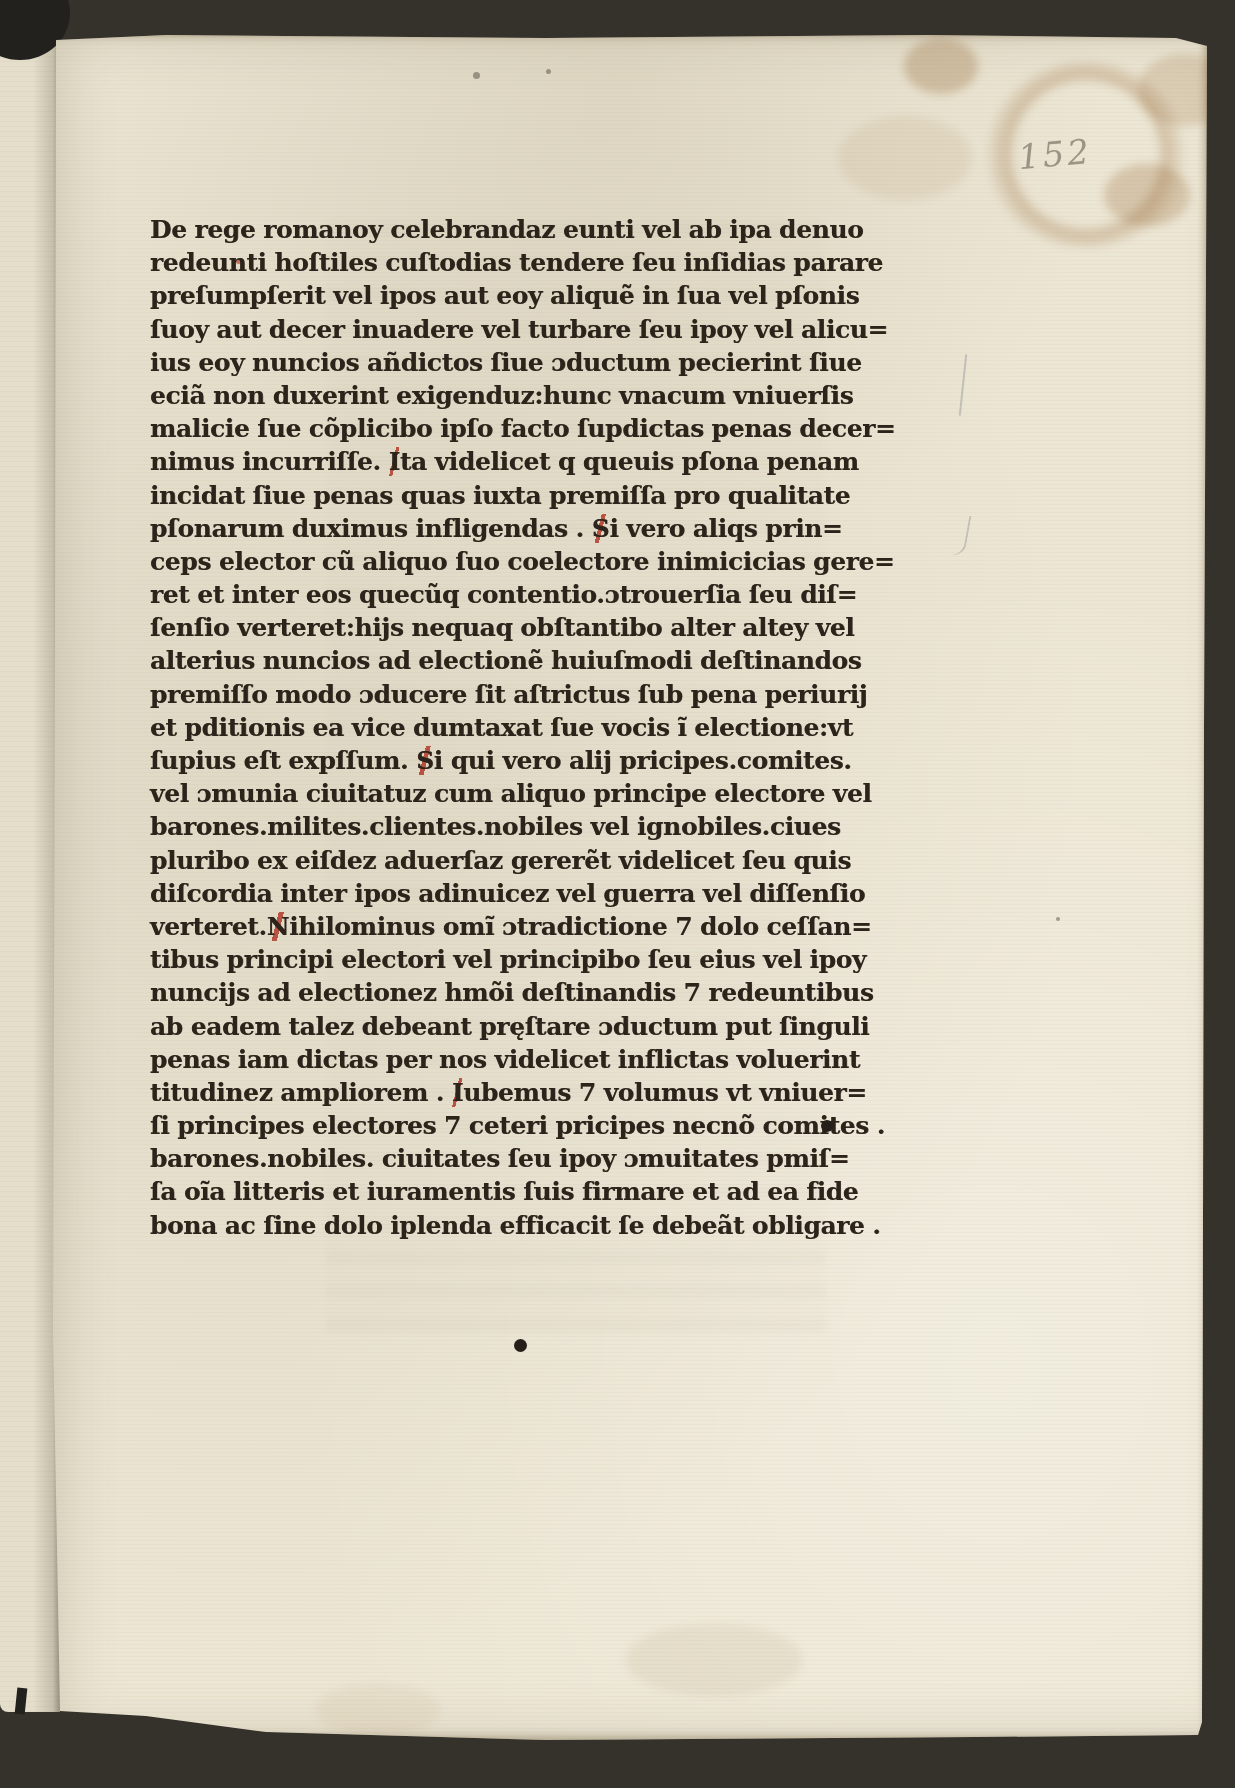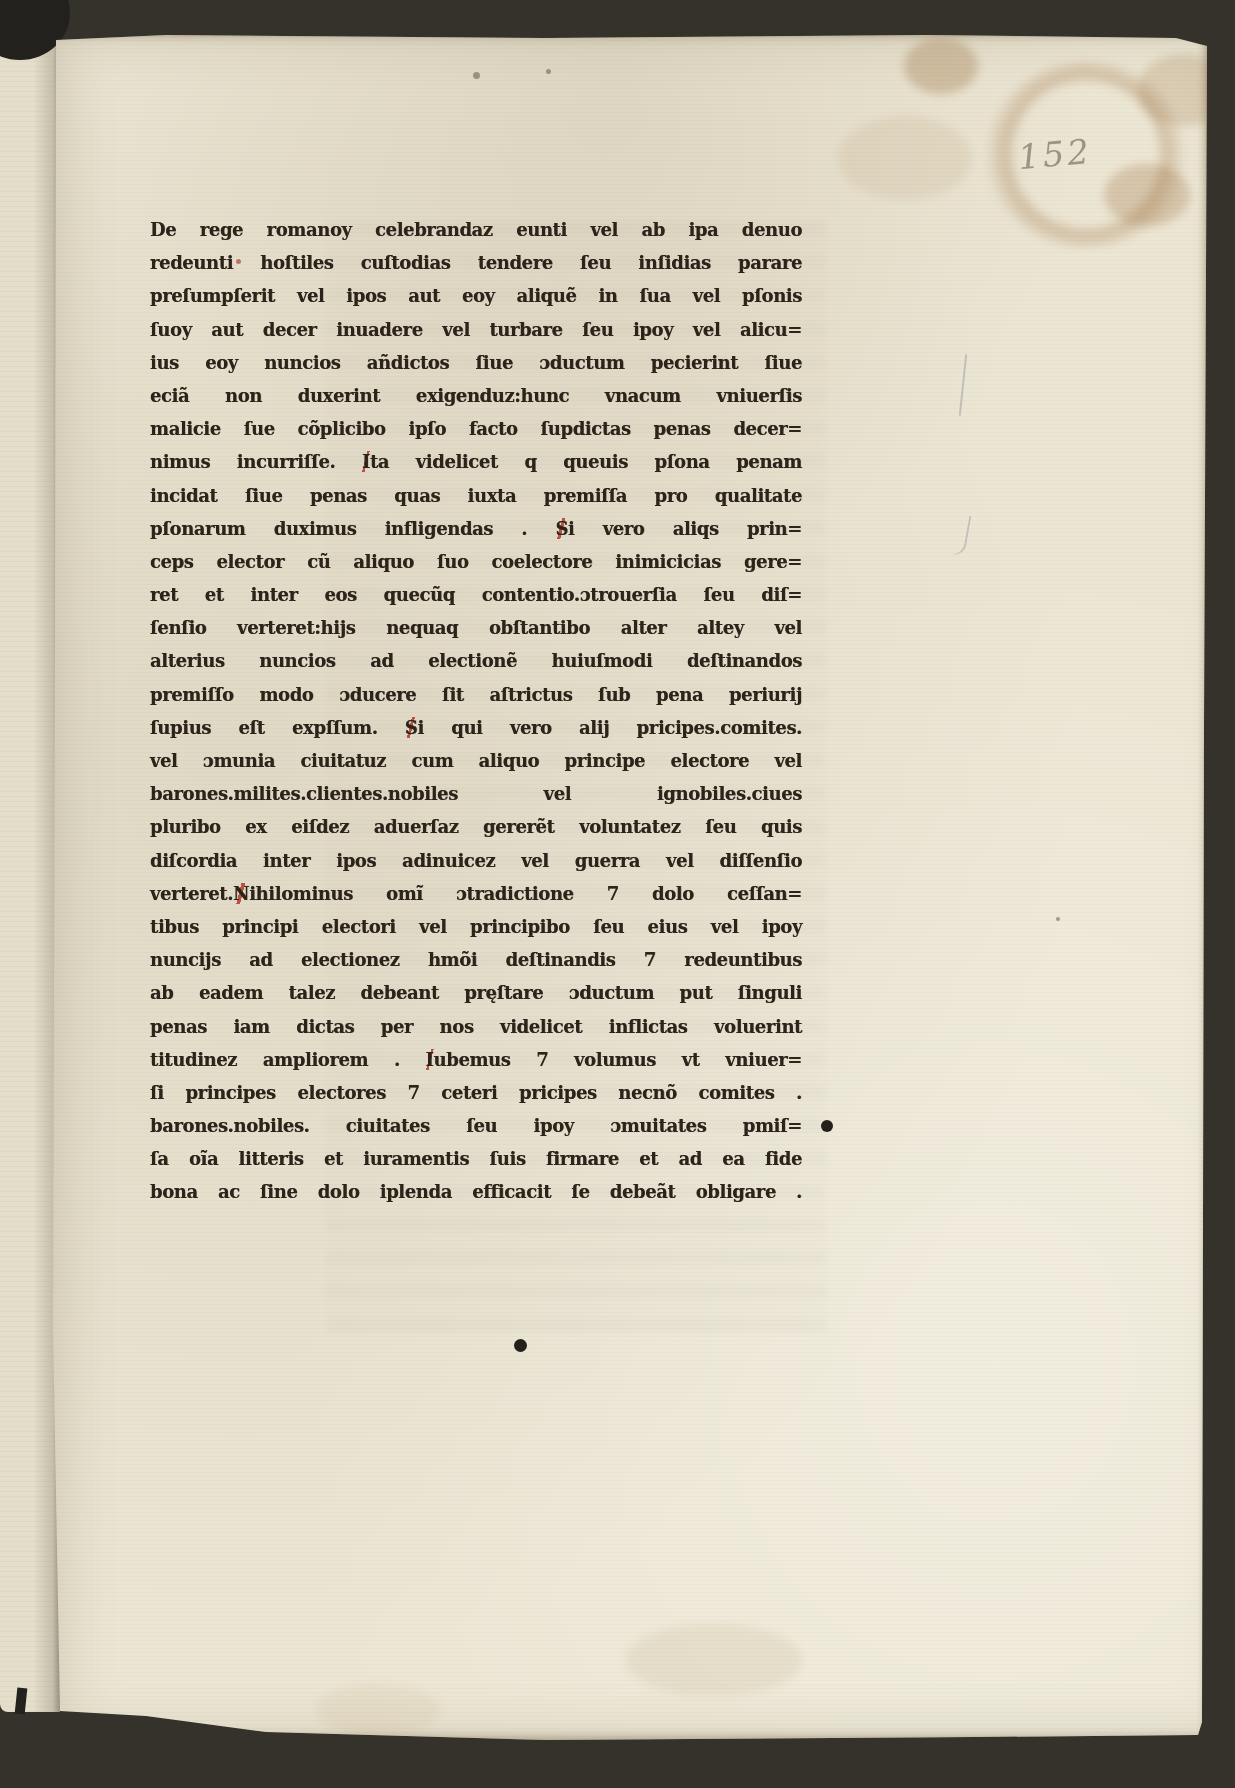--- a/index.html
+++ b/index.html
@@ -88,21 +88,21 @@
   .show-through{
     position:absolute;left:300px;top:190px;width:500px;height:1110px;
     background:repeating-linear-gradient(180deg, rgba(105,95,78,0.075) 0 14px, rgba(105,95,78,0.015) 14px 33.2px);
     filter:blur(3px);opacity:0.55;pointer-events:none;
   }
 
   
   .text-block{
     position:absolute;left:124px;top:181px;width:652px;
     font-family:"DejaVu Serif",serif;font-weight:700;
-    font-size:18px;color:var(--ink);
+    font-size:25px;color:var(--ink);
     letter-spacing:-0.4px;word-spacing:-0.5px;
   }
   .line{
     height:33.2px;line-height:33.2px;white-space:nowrap;
     text-align:justify;text-align-last:justify;
     text-shadow:0.3px 0 0 rgba(44,35,26,0.55);
   }
   .rubric{
     background:linear-gradient(104deg, transparent 40%, rgba(178,59,43,0.85) 40%, rgba(178,59,43,0.85) 58%, transparent 58%);
   }
@@ -147,24 +147,25 @@
         <div class="line"><span>eciã non duxerint exigenduz:hunc vnacum vniuerſis</span></div>
         <div class="line"><span>malicie ſue cõplicibo ipſo facto ſupdictas penas decer=</span></div>
         <div class="line"><span>nimus incurriſſe. </span><span class="rubric">I</span><span>ta videlicet q queuis pſona penam</span></div>
         <div class="line"><span>incidat ſiue penas quas iuxta premiſſa pro qualitate</span></div>
         <div class="line"><span>pſonarum duximus infligendas . </span><span class="rubric">S</span><span>i vero aliqs prin=</span></div>
         <div class="line"><span>ceps elector cũ aliquo ſuo coelectore inimicicias gere=</span></div>
         <div class="line"><span>ret et inter eos quecũq contentio.ɔtrouerſia ſeu diſ=</span></div>
         <div class="line"><span>ſenſio verteret:hijs nequaq obſtantibo alter altey vel</span></div>
         <div class="line"><span>alterius nuncios ad electionẽ huiuſmodi deſtinandos</span></div>
         <div class="line"><span>premiſſo modo ɔducere ſit aſtrictus ſub pena periurij</span></div>
+        <div class="line"><span>et pditionis ea vice dumtaxat ſue vocis ĩ electione:vt</span></div>
         <div class="line"><span>ſupius eſt expſſum. </span><span class="rubric">S</span><span>i qui vero alij pricipes.comites.</span></div>
         <div class="line"><span>vel ɔmunia ciuitatuz cum aliquo principe electore vel</span></div>
         <div class="line"><span>barones.milites.clientes.nobiles vel ignobiles.ciues</span></div>
-        <div class="line"><span>pluribo ex eiſdez aduerſaz gererẽt voluntatez ſeu quis</span></div>
+        <div class="line"><span>pluribo ex eiſdez aduerſaz gererẽt videlicet ſeu quis</span></div>
         <div class="line"><span>diſcordia inter ipos adinuicez vel guerra vel diſſenſio</span></div>
         <div class="line"><span>verteret.</span><span class="rubric">N</span><span>ihilominus omĩ ɔtradictione 7 dolo ceſſan=</span></div>
         <div class="line"><span>tibus principi electori vel principibo ſeu eius vel ipoy</span></div>
         <div class="line"><span>nuncijs ad electionez hmõi deſtinandis 7 redeuntibus</span></div>
         <div class="line"><span>ab eadem talez debeant pręſtare ɔductum put ſinguli</span></div>
         <div class="line"><span>penas iam dictas per nos videlicet inflictas voluerint</span></div>
         <div class="line"><span>titudinez ampliorem . </span><span class="rubric">I</span><span>ubemus 7 volumus vt vniuer=</span></div>
         <div class="line"><span>ſi principes electores 7 ceteri pricipes necnõ comites .</span></div>
         <div class="line"><span>barones.nobiles. ciuitates ſeu ipoy ɔmuitates pmiſ=</span></div>
         <div class="line"><span>ſa oĩa litteris et iuramentis ſuis firmare et ad ea fide</span></div>

